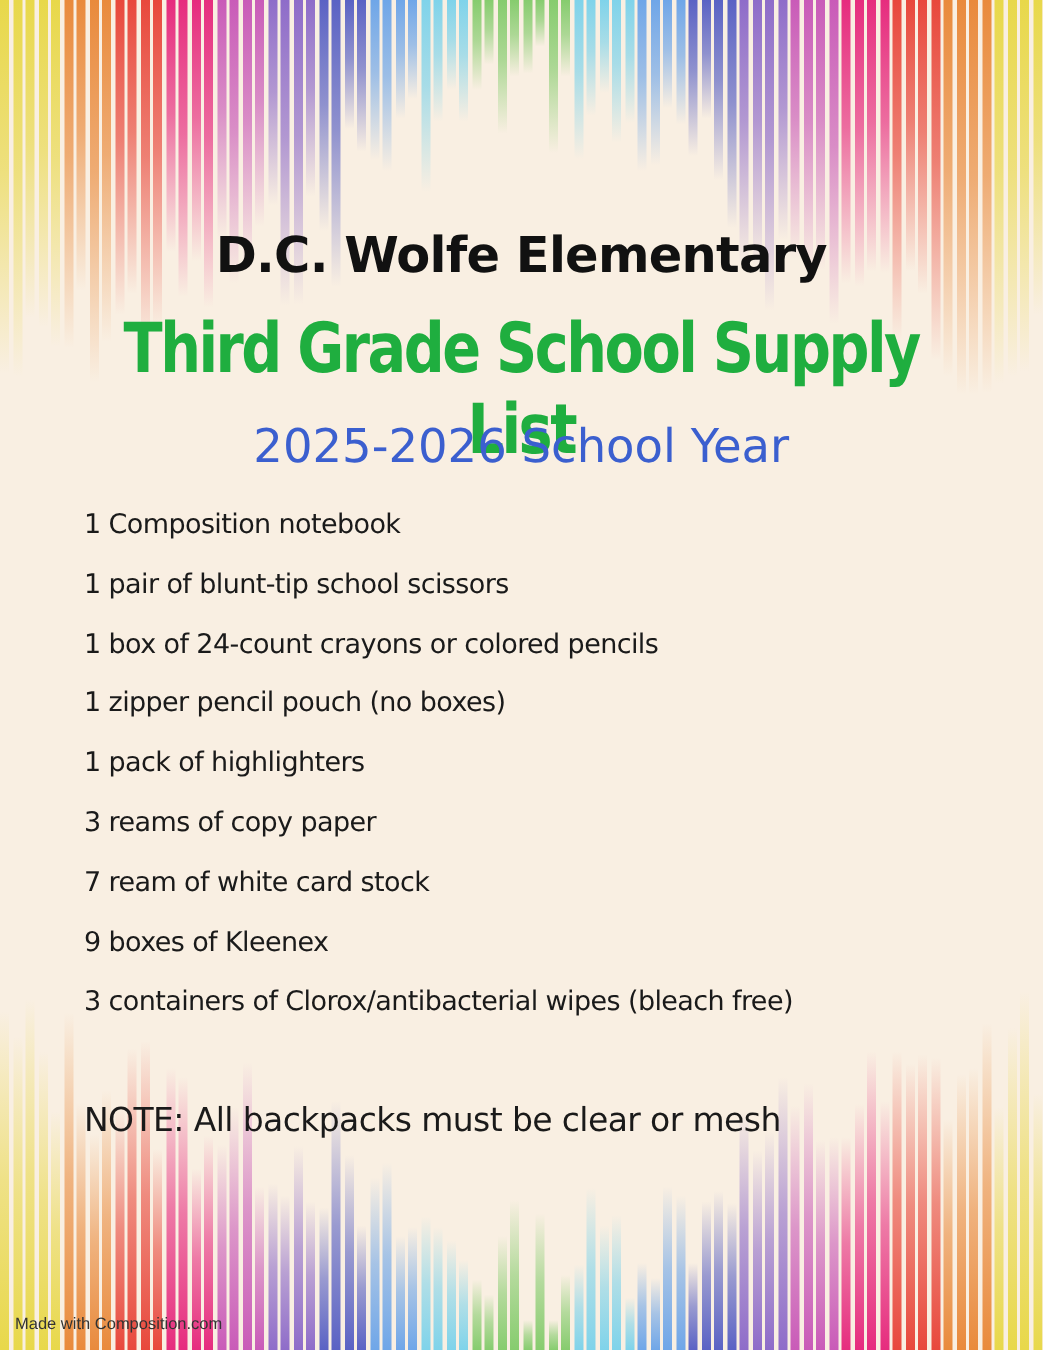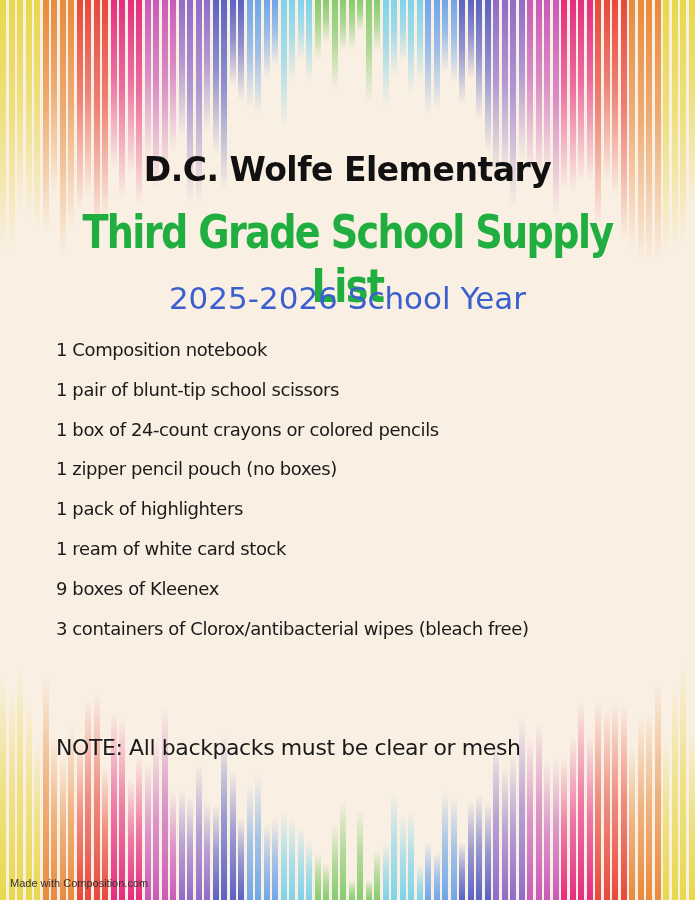--- a/index.html
+++ b/index.html
@@ -224,21 +224,22 @@
     <div class="school-name">D.C. Wolfe Elementary</div>
     <div class="list-title">Third Grade School Supply List</div>
     <div class="school-year">2025-2026 School Year</div>
 
     <ul class="supply-list">
       <li>1 Composition notebook</li>
       <li>1 pair of blunt-tip school scissors</li>
       <li>1 box of 24-count crayons or colored pencils</li>
       <li>1 zipper pencil pouch (no boxes)</li>
       <li>1 pack of highlighters</li>
-      <li>1 ream of white card stock</li>
+      <li>3 reams of copy paper</li>
+      <li>7 ream of white card stock</li>
       <li>9 boxes of Kleenex</li>
       <li>3 containers of Clorox/antibacterial wipes (bleach free)</li>
     </ul>
     <div class="note">NOTE: All backpacks must be clear or mesh</div>
 
     <div class="watermark">Made with Composition.com</div>
   </div>
 </div>
 
 </body></html>

